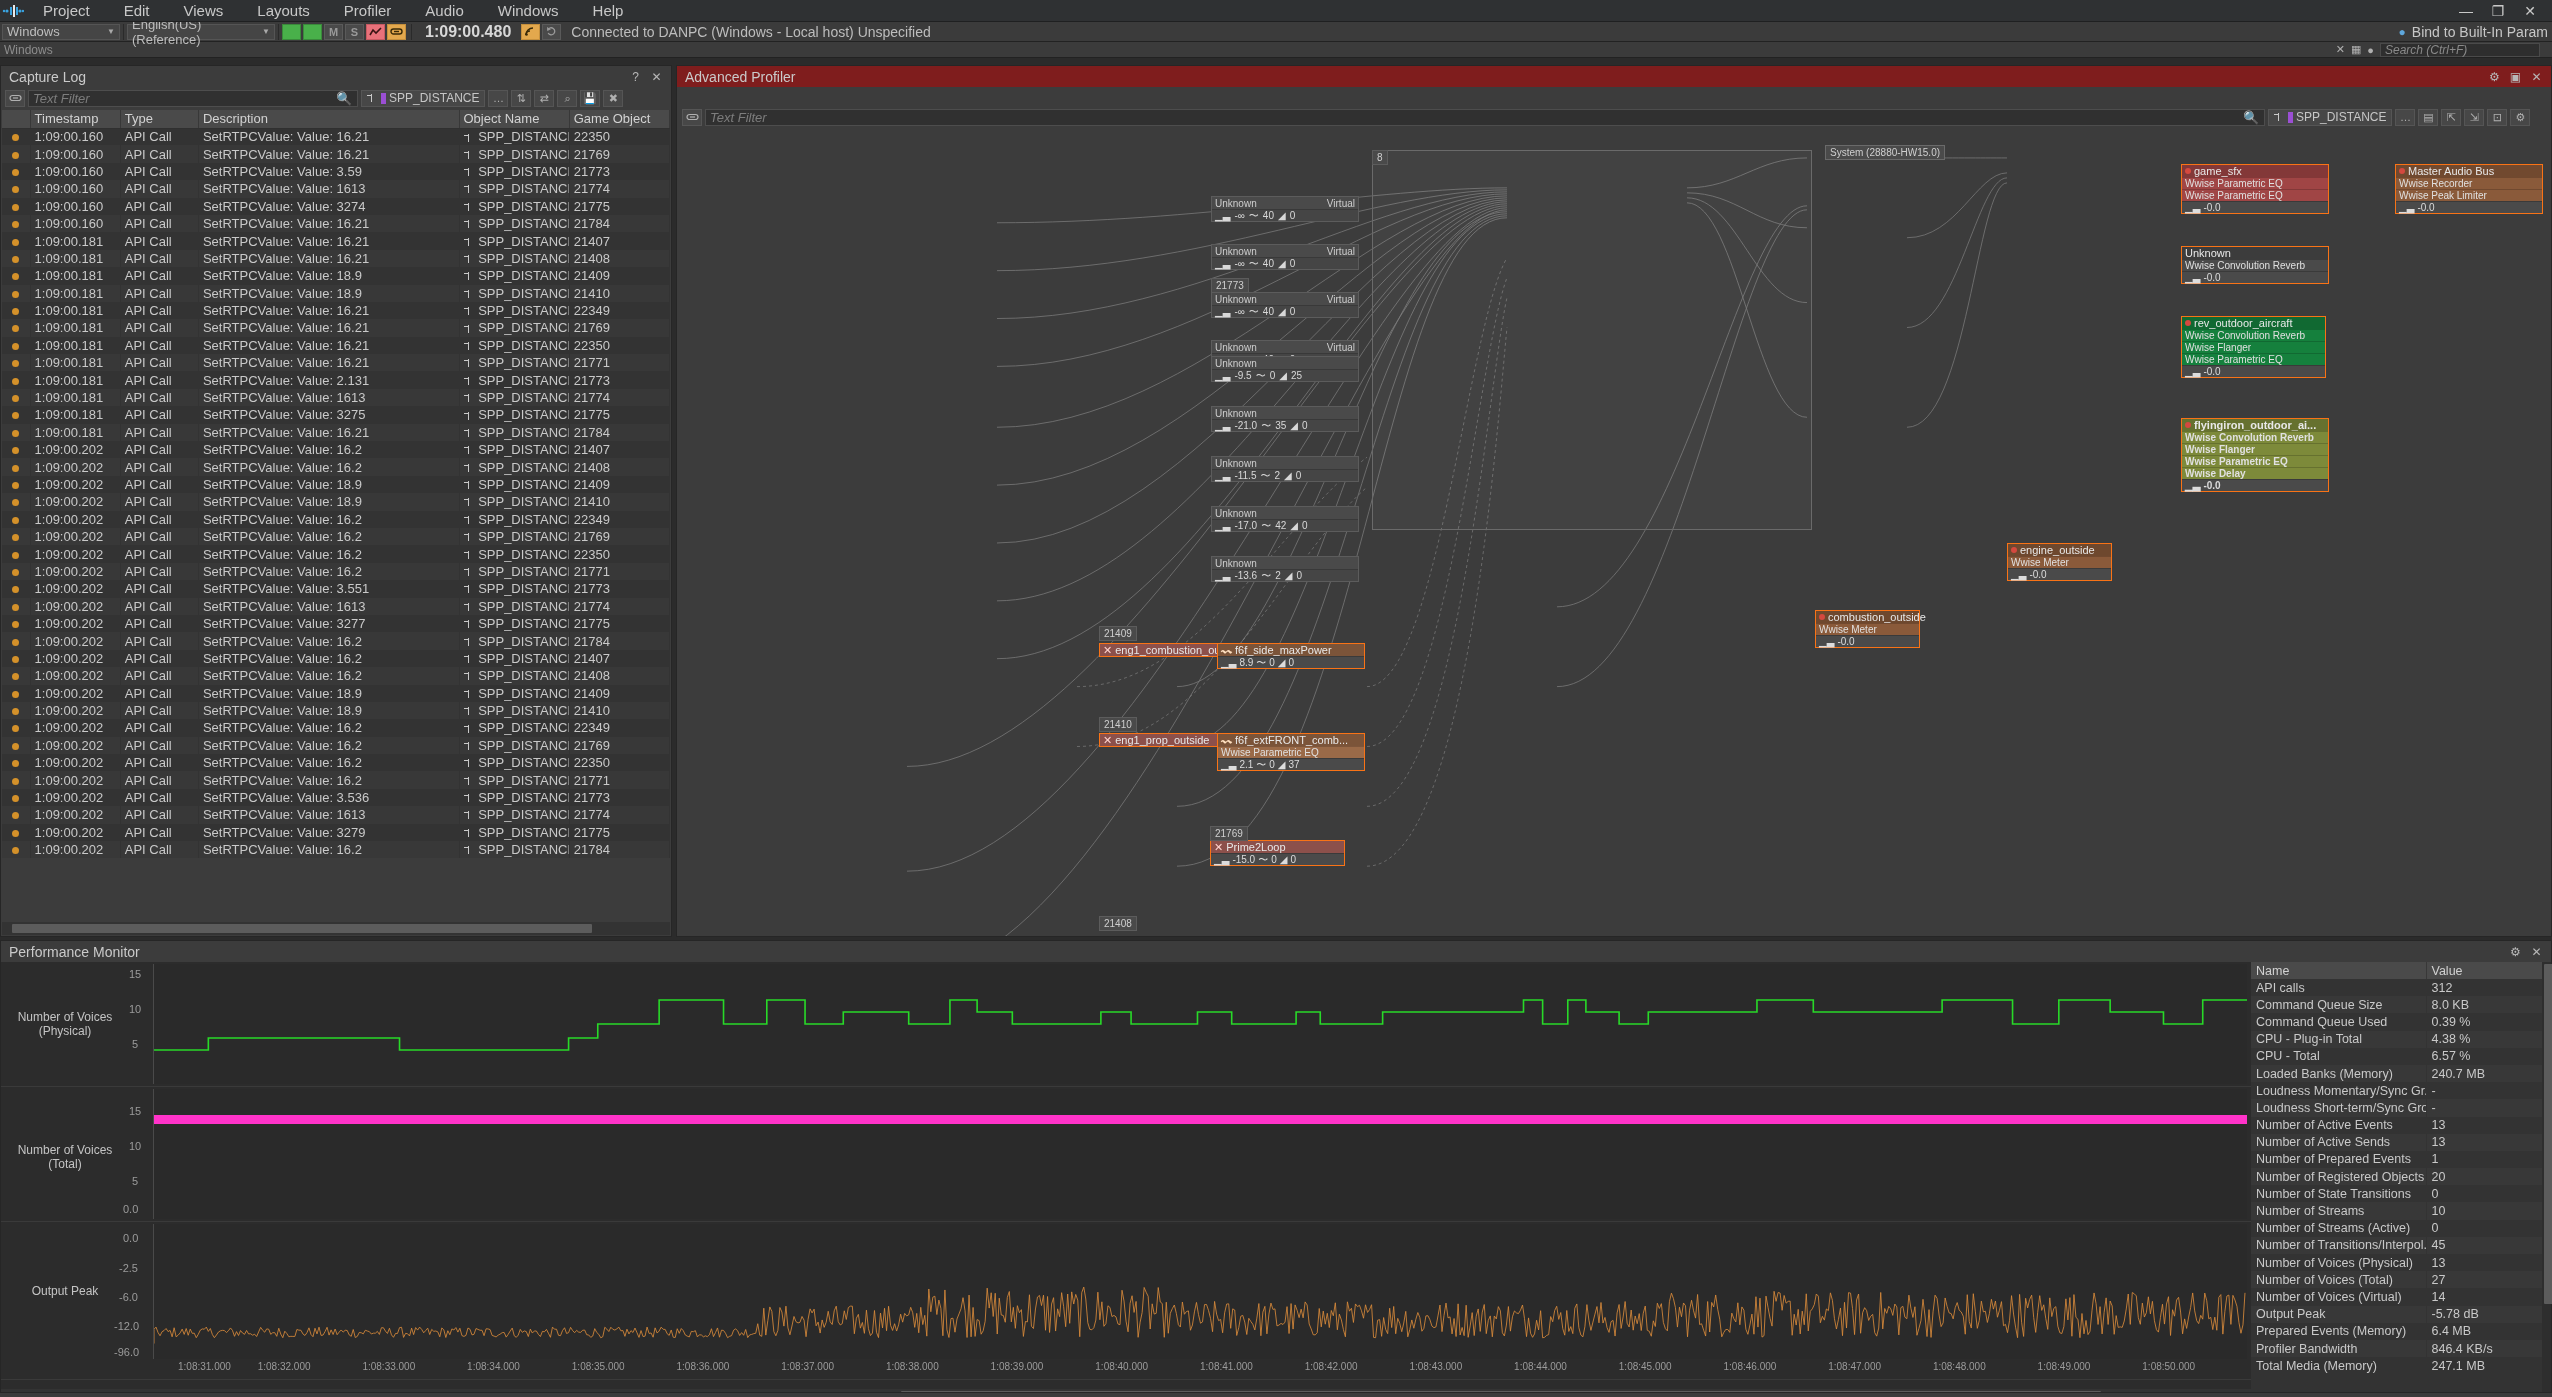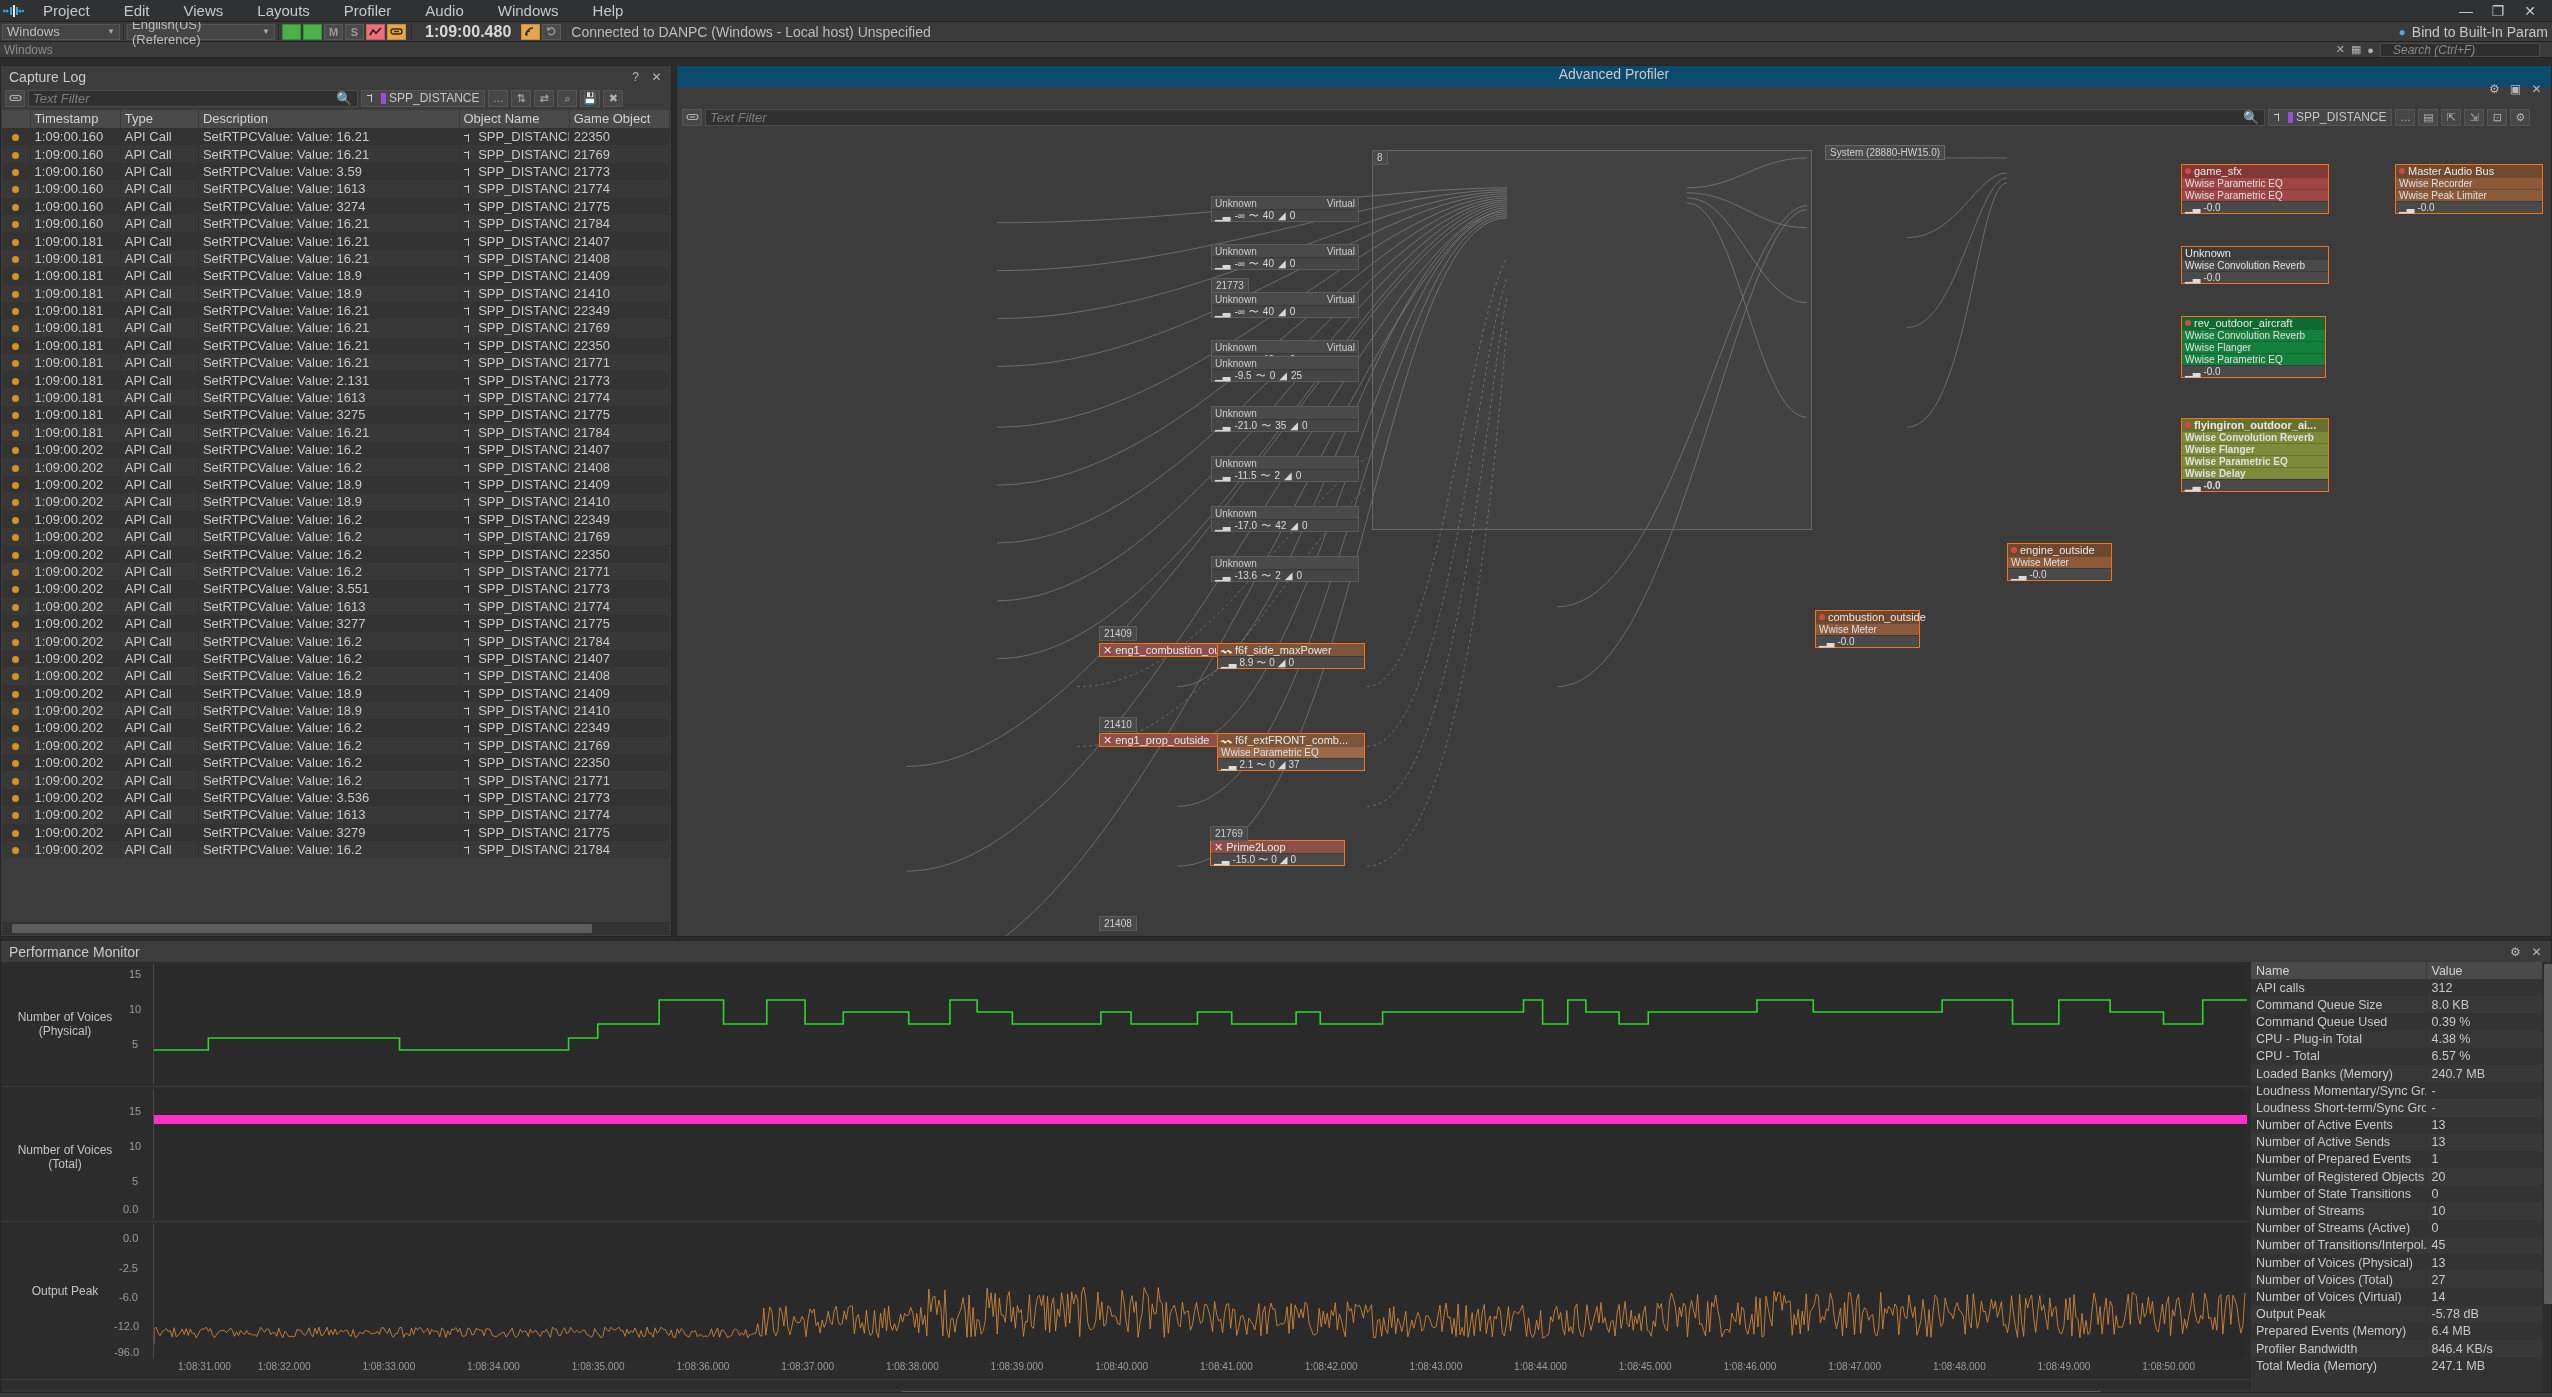--- a/index.html
+++ b/index.html
@@ -41,21 +41,21 @@
     display:flex;align-items:center;justify-content:center;}
   #timecode { font-size:16px; font-weight:bold; color:#d8d8d8; padding:0 10px;
     font-family:"Liberation Sans", sans-serif; }
   #connstatus { font-size:14px; color:#bdbdbd; padding-left:8px; }
 
   
   #bar2 { height:16px; background:#3b3b3b; display:flex; align-items:center;
     border-bottom:1px solid #222; font-size:12px; }
   #searchbox { margin-left:auto; width:160px; height:14px; background:#2e2e2e;
     border:1px solid #4a4a4a; color:#8a8a8a; font-size:12px; font-style:italic;
-    display:flex; align-items:center; padding:0 12px; margin-right:6px; }
+    display:flex; align-items:center; padding:0 4px; margin-right:6px; }
 
   
   #workspace { position:relative; width:2552px; height:1347px; background:#2b2b2b; }
 
   
   .panel { position:absolute; background:#3c3c3c; border:1px solid #262626; }
   .panel-title { height:21px; background:#3c3c3c; display:flex; align-items:center;
     padding:0 8px; font-size:14px; color:#cacaca; }
   .panel-title .tools { margin-left:auto; display:flex; gap:8px; align-items:center; color:#b5b5b5; }
   .tool-ic { width:13px; height:13px; display:flex; align-items:center; justify-content:center;
@@ -621,21 +621,21 @@
             </tr>
           </tbody>
       </table>
     </div>
     <div class="hscroll" style="left:1px;right:1px;bottom:1px;">
       <div class="thumb" style="left:10px;width:580px"></div>
     </div>
   </div>
 
   <div class="panel" style="left:676px;top:7px;width:1876px;height:872px;">
-    <div class="panel-title" style="background:#0c4a6e;flex-direction:column;">
+    <div class="panel-title" style="background:#7f1d1d;">
       <span>Advanced Profiler</span>
       <span class="tools">
         <span class="tool-ic">⚙</span>
         <span class="tool-ic">▣</span>
         <span class="tool-ic">✕</span>
       </span>
     </div>
     <div class="filterbar" style="position:absolute;left:1px;right:1px;top:40px;">
       <div class="ficon">
         <svg width="13" height="8" viewBox="0 0 13 8">

